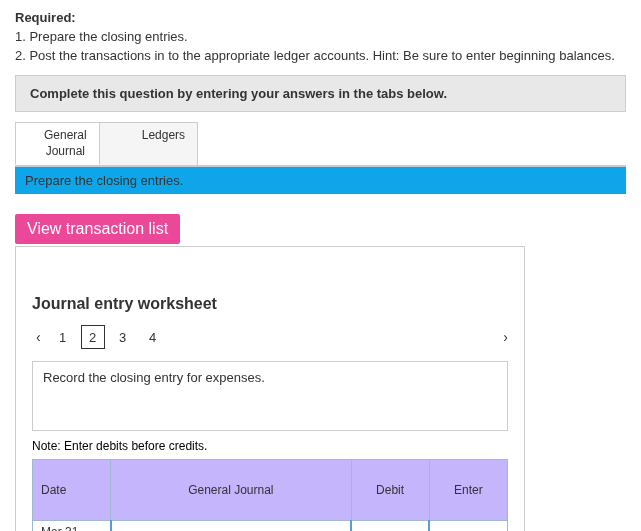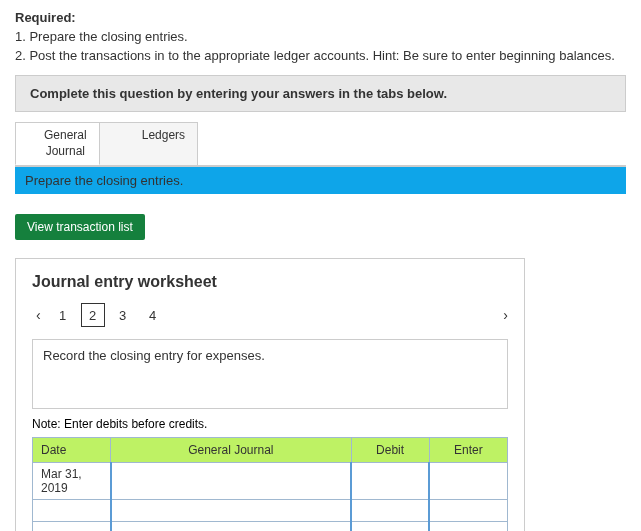--- a/index.html
+++ b/index.html
@@ -54,40 +54,41 @@
       padding-left: 42px;
     }
     .section-header {
       background: #0ea5e9;
       padding: 6px 10px;
       font-size: 13px;
       margin-bottom: 20px;
       border-top: 1px solid #ccc;
     }
     .view-transaction-btn {
-      background: #15803d;
+      background: #ec4899;
       color: #fff;
       border: none;
       padding: 6px 12px;
-      font-size: 12px;
-      cursor: pointer;
-      margin-bottom: 18px;
+      font-size: 16px;
+      cursor: pointer;
+      margin-bottom: 2px;
       border-radius: 2px;
     }
     .worksheet-card {
       border: 1px solid #ccc;
       padding: 14px 16px;
       margin-bottom: 10px;
       background: #fff;
       max-width: 510px;
     }
     .worksheet-title {
       font-size: 16px;
       font-weight: bold;
       margin-bottom: 12px;
+      margin-top: 34px;
     }
     .pagination {
       display: flex;
       align-items: center;
       gap: 6px;
       margin-bottom: 12px;
     }
     .page-arrow {
       cursor: pointer;
       font-size: 14px;
@@ -125,23 +126,23 @@
       color: #000000;
       font-size: 12px;
       margin-bottom: 6px;
     }
     .journal-table {
       width: 100%;
       border-collapse: collapse;
       font-size: 12px;
     }
     .journal-table th {
-      background: #bef264;
+      background: #c4b5fd;
       border: 1px solid #a0b8d0;
-      padding: 5px 8px;
+      padding: 23px 8px;
       text-align: left;
       font-weight: normal;
     }
     .journal-table th.center {
       text-align: center;
     }
     .journal-table td {
       border: 1px solid #a0b8d0;
       padding: 4px 8px;
       height: 22px;

